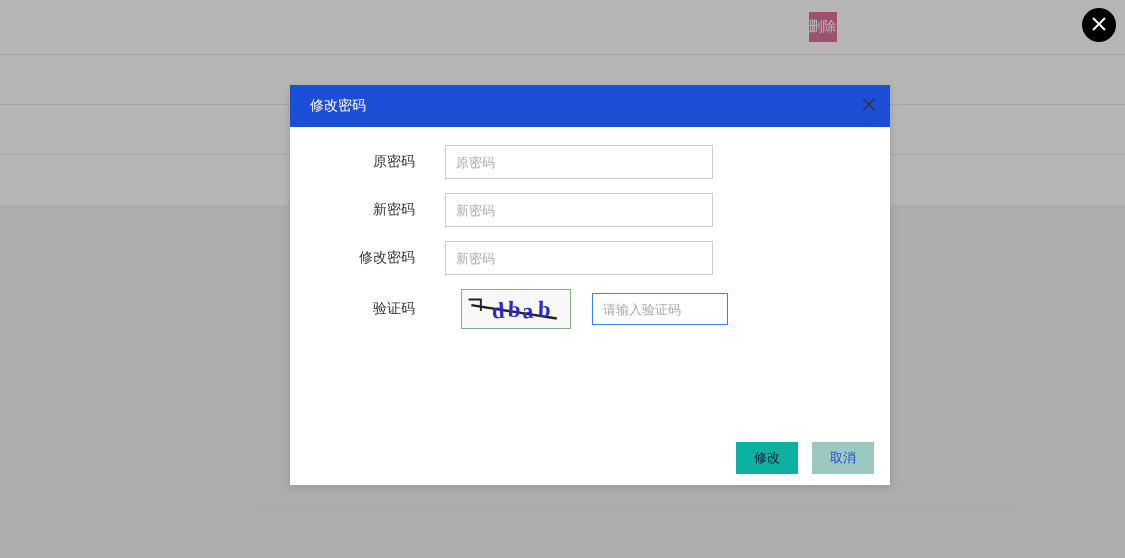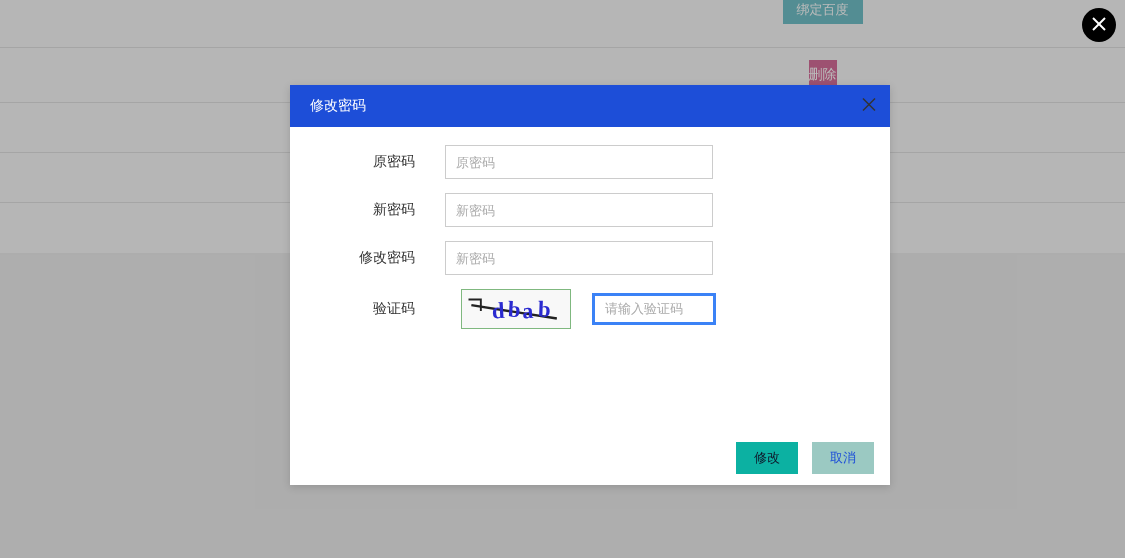--- a/index.html
+++ b/index.html
@@ -137,27 +137,26 @@
       margin-right: 5px;
       cursor: pointer;
       position: relative;
       overflow: hidden;
     }
     .captcha-svg {
       position: absolute;
       top: 0; left: 0; width: 100%; height: 100%;
     }
     .captcha-input {
-      width: 124px;
+      width: 136px;
       height: 32px;
-      border: 3px solid #3b82f6;
+      border: 1px solid #3b82f6;
       padding: 0 10px;
       font-size: 13px;
       outline: none;
-      font-family: Liberation Serif, serif;
     }
     .captcha-input::placeholder { color: #aaa; }
     .modal-footer {
       height: 54px;
       display: flex;
       justify-content: flex-end;
       align-items: center;
       padding-right: 16px;
       gap: 14px;
     }
@@ -167,24 +166,20 @@
       border: none;
       cursor: pointer;
     }
     .btn-primary { background: #0cb1a2; color: #0f172a; }
     .btn-cancel { background: #9bc9c2; color: #1d4ed8; }
   </style>
 </head>
 <body>
 
 <div class="bg-content">
-  <div class="bg-row bg-row1">
-    <div class="bg-row-label"></div>
-    <button class="btn-bind-baidu">绑定百度</button>
-  </div>
   <div class="bg-row bg-row2">
     <div class="bg-row-label"></div>
     <button class="btn-delete">删除</button>
   </div>
   <div class="bg-row bg-row3"></div>
   <div class="bg-row bg-row4"></div>
   <div class="bg-row bg-row5"></div>
 </div>
 
 <div class="bg-overlay"></div>

